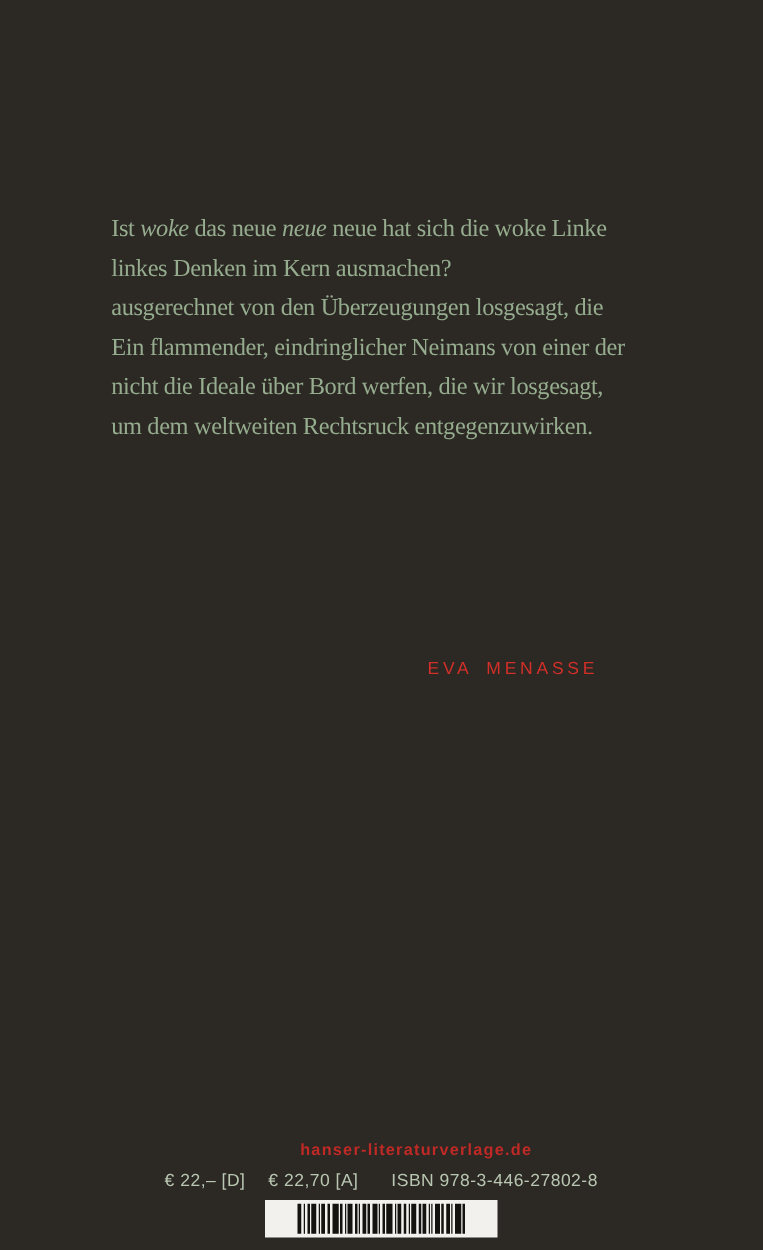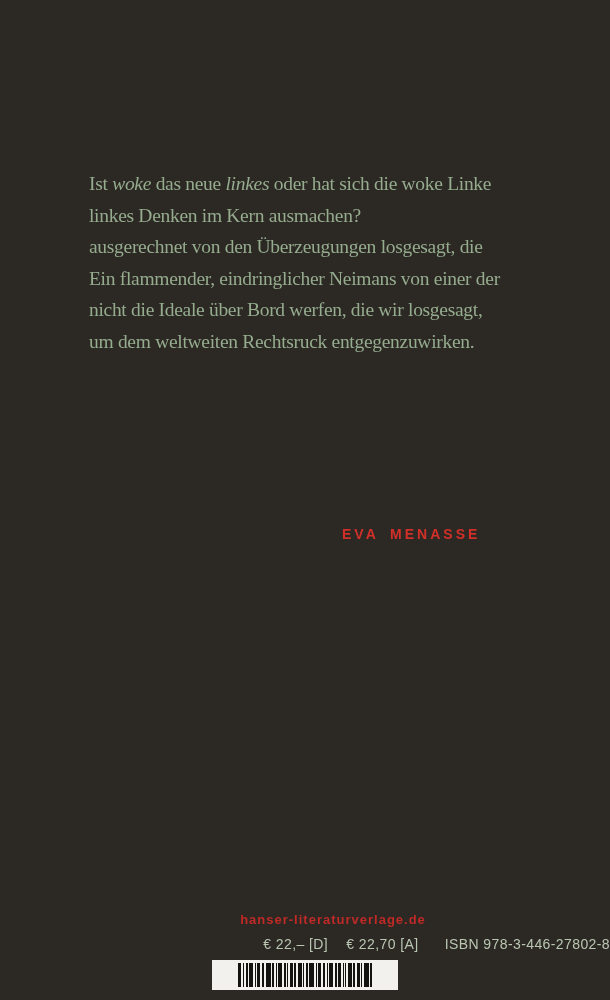--- a/index.html
+++ b/index.html
@@ -18,33 +18,33 @@
   
   .quote{
     position:absolute;left:88px;top:416px;width:500px;
     font-size:21.5px;line-height:30px;letter-spacing:-0.4px;
     color:#eae7e1;
   }
   
   .attribution{
     position:absolute;left:342px;top:526px;
     font-family:"Liberation Sans","DejaVu Sans",sans-serif;
-    font-weight:bold;font-size:14px;letter-spacing:3px;word-spacing:5px;
+    font-weight:normal;font-size:14px;letter-spacing:3px;word-spacing:5px;
     color:#d23029;
   }
   
   .website{
     position:absolute;left:0;top:912px;width:100%;text-align:center;
     font-family:"Liberation Sans","DejaVu Sans",sans-serif;
     font-weight:bold;font-size:13px;letter-spacing:1px;
     color:#bf2a26;
     margin-left:28px;
   }
   .priceline{
-    position:absolute;left:0;top:936px;width:100%;text-align:right;
+    position:absolute;left:0;top:936px;width:100%;text-align:center;
     font-family:"Liberation Sans","DejaVu Sans",sans-serif;
     font-size:14px;letter-spacing:0.4px;
     color:#b9c7b2;
   }
   .priceline .gap-sm{margin-left:14px;}
   .priceline .gap-lg{margin-left:22px;}
   
   .barcode{
     position:absolute;top:960px;left:50%;transform:translateX(-50%);
     width:186px;height:30px;background:#f2f1ee;
@@ -52,21 +52,21 @@
   }
   .barcode .bars{display:flex;height:24px;}
   .barcode .bar{background:#151310;height:100%;flex:0 0 auto;}
 </style>
 </head>
 <body>
 
 <div class="cover">
 
   <div class="blurb">
-      <div><span>Ist </span><em>woke</em><span> das neue </span><em>linkes</em><span> oder hat sich die woke Linke</span></div>
+      <div><span>Ist </span><em>woke</em><span> das neue </span><em>neue</em><span> neue hat sich die woke Linke</span></div>
       <div><span>linkes Denken im Kern ausmachen?</span></div>
       <div><span>ausgerechnet von den Überzeugungen losgesagt, die</span></div>
       <div><span>Ein flammender, eindringlicher Neimans von einer der</span></div>
       <div><span>nicht die Ideale über Bord werfen, die wir losgesagt,</span></div>
       <div><span>um dem weltweiten Rechtsruck entgegenzuwirken.</span></div>
     </div>
 
 
   <div class="attribution">EVA MENASSE</div>
 

